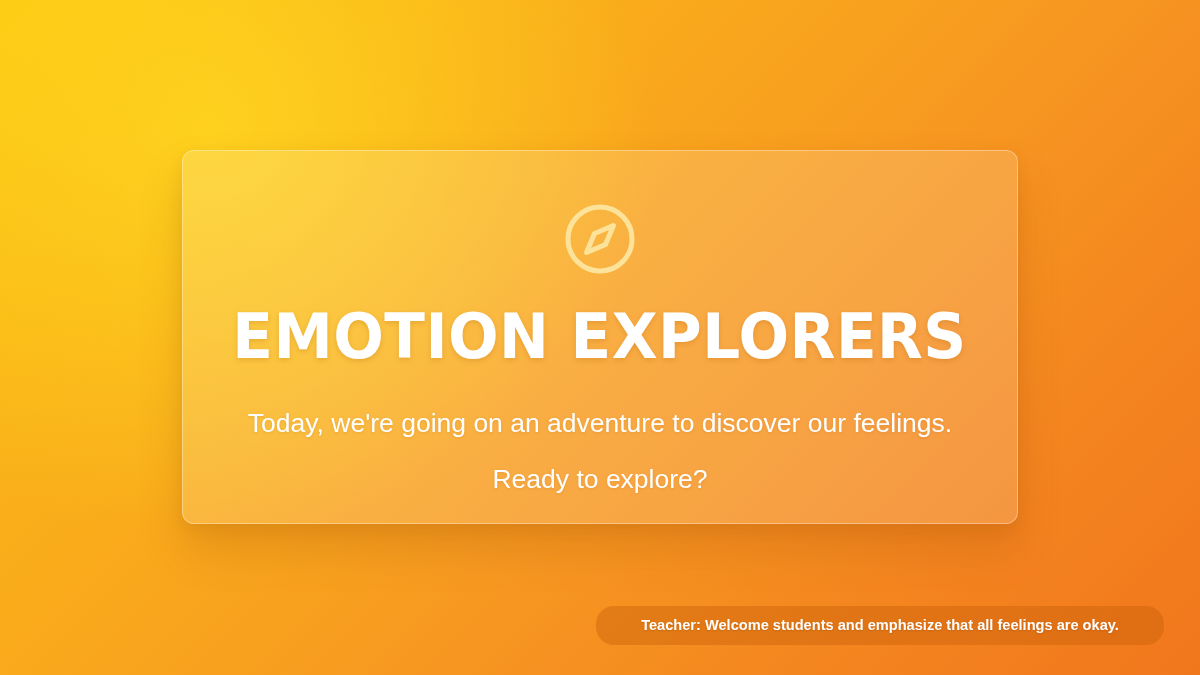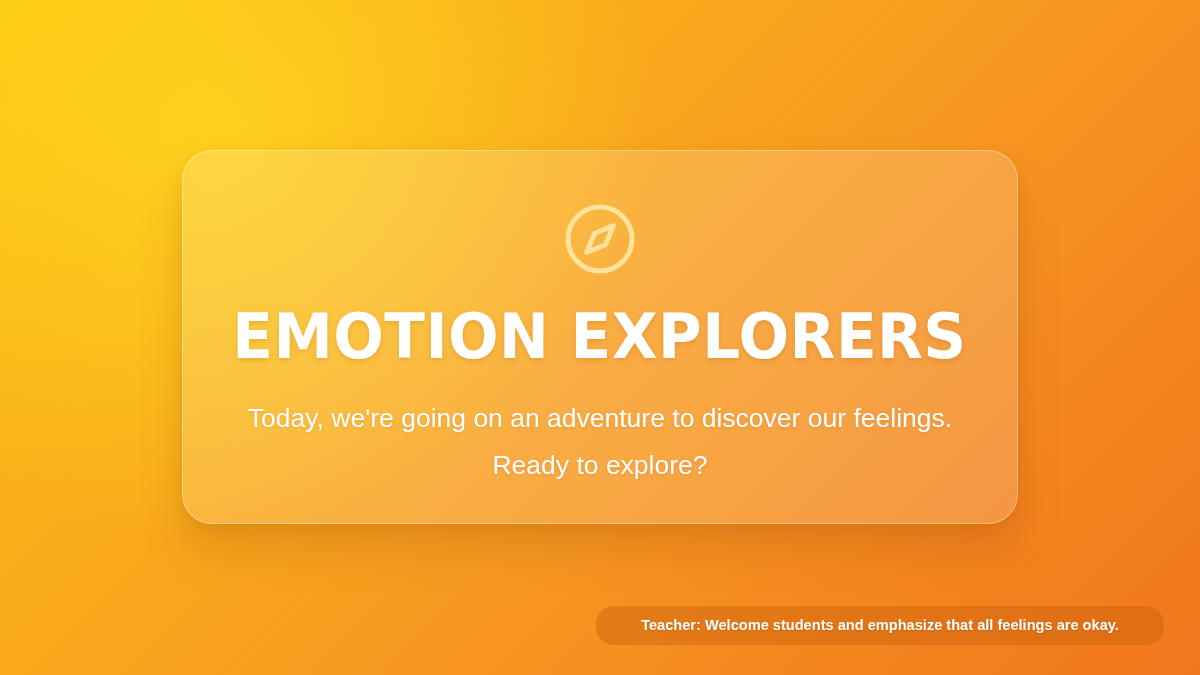--- a/index.html
+++ b/index.html
@@ -43,21 +43,21 @@
     pointer-events: none;
   }
 
   
   .card {
     position: absolute;
     left: 182px;
     top: 150px;
     width: 836px;
     height: 374px;
-    border-radius: 30px;
+    border-radius: 12px;
     background: rgba(255, 255, 255, 0.155);
     border: 1.5px solid rgba(255, 255, 255, 0.34);
     box-shadow:
       0 26px 44px rgba(150, 72, 0, 0.20),
       0 6px 14px rgba(150, 72, 0, 0.10);
     display: flex;
     flex-direction: column;
     align-items: center;
     justify-content: flex-start;
     padding-top: 52px;
@@ -87,21 +87,21 @@
   }
 
   
   .subtitle {
     margin-top: 27px;
     width: 720px;
     color: #FFFFFF;
     font-family: "Liberation Sans", sans-serif;
     font-weight: 400;
     font-size: 26.5px;
-    line-height: 47px;
+    line-height: 56px;
     text-align: center;
     text-shadow: 0 1px 3px rgba(160, 80, 0, 0.16);
   }
 
   
   .teacher-note {
     position: absolute;
     left: 596px;
     top: 606px;
     width: 568px;

